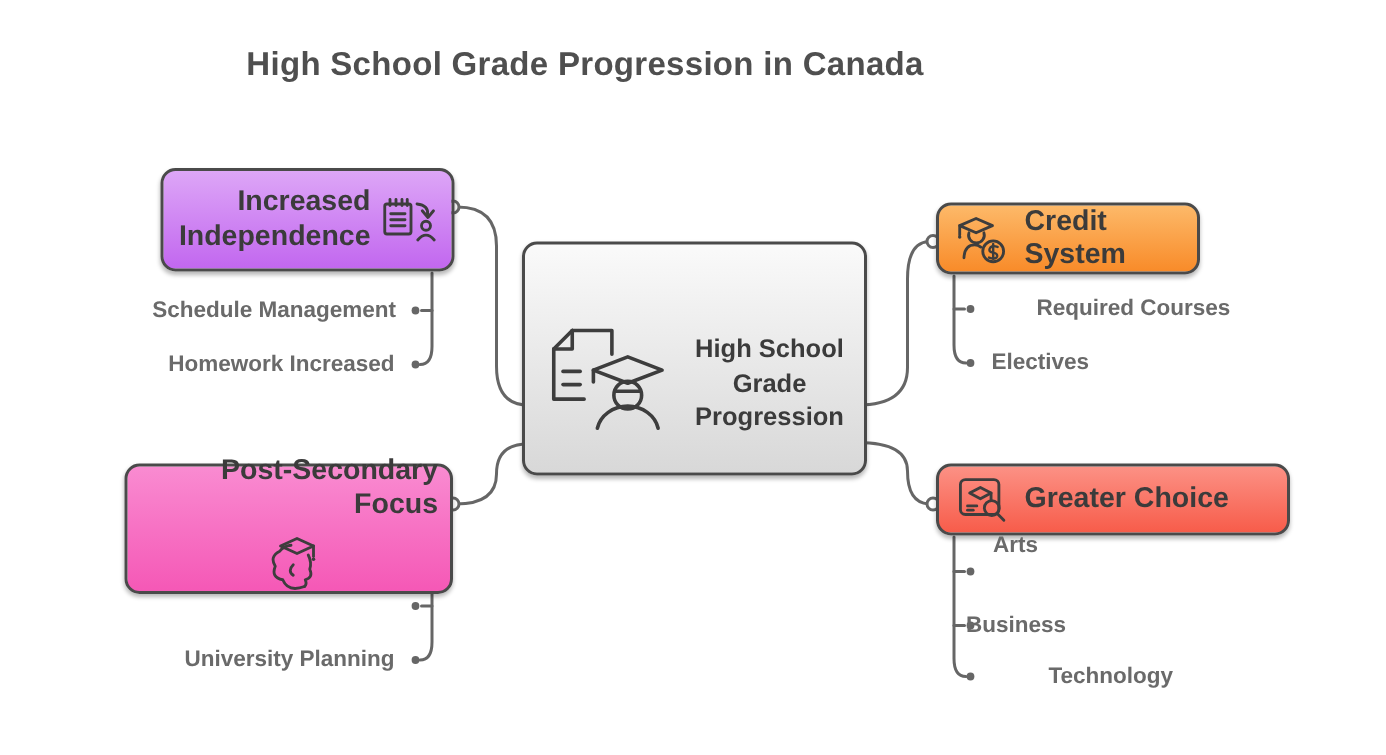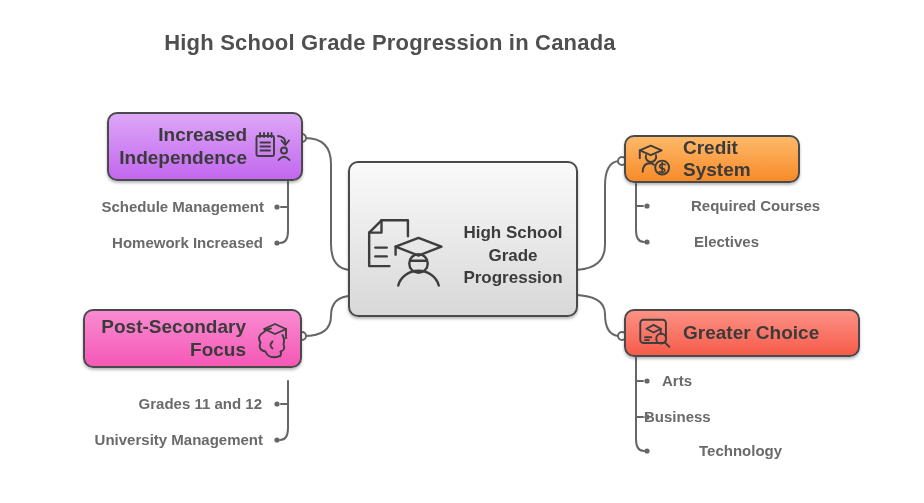--- a/index.html
+++ b/index.html
@@ -114,59 +114,58 @@
         <path d="M7.5 21.5 H17"></path>
       <path d="M25 7 Q33 8 32 14"></path>
       <path d="M28.5 11.5 L32.3 16 L36 11.5"></path>
       <circle cx="31" cy="21.5" r="3"></circle>
       <path d="M25.5 31 Q31 24.5 36.5 31"></path>
     </svg>
   </div>
   <div class="sub sub-left" style="right:660px;top:197px;">Schedule Management</div>
   <div class="sub sub-left" style="right:661px;top:233px;">Homework Increased</div>
 
-  <div class="node branch-left" style="left: 83px; top: 309px; width: 219px; height: 59px; background: linear-gradient(rgb(249, 139, 209), rgb(245, 88, 182));">
+  <div class="node branch-left" style="left: 83px; top: 309px; width: 219px; height: 87px; background: linear-gradient(rgb(249, 139, 209), rgb(245, 88, 182)); flex-direction: column;">
     <div class="label">Post-Secondary Focus</div>
     <svg class="icon" width="40" height="40" viewBox="0 0 40 40" fill="none" stroke="currentColor" stroke-width="1.9" stroke-linecap="round" stroke-linejoin="round">
       <path d="M12 10 L23 5 L34 10 L23 15 Z"></path>
       <path d="M34 10 V17"></path>
       <circle cx="34" cy="18.8" r="1.2" fill="currentColor" stroke="none"></circle>
       <path d="M28 37 Q17 41 13.5 32.5 Q5.5 31 8.5 23.5 Q4.5 17 11.5 13.5 Q14 10 19 9.5"></path>
       <path d="M30.5 16 Q33 21 31.5 25.5 Q34 31 28.5 32.5 Q29.8 35.5 28 37"></path>
       <path d="M20.5 22.5 Q16.5 26.5 20.5 29.5"></path>
     </svg>
   </div>
-  <div class="sub sub-left" style="right:662px;top:394px;">Grades 11 and 12</div>
-  <div class="sub sub-left" style="right:661px;top:430px;">University Management</div>
+  <div class="sub sub-left" style="right:661px;top:430px;">University Planning</div>
 
   <div class="node branch-right" style="left: 624px; top: 135px; width: 176px; height: 48px; background: linear-gradient(rgb(253, 185, 105), rgb(248, 139, 41));">
     <svg class="icon" width="38" height="36" viewBox="0 0 40 36" fill="none" stroke="currentColor" stroke-width="1.9" stroke-linecap="round" stroke-linejoin="round">
       <path d="M4 9 L15.5 4 L27 9 L15.5 14 Z"></path>
       <path d="M4 9 V15.5"></path>
       <circle cx="4" cy="17" r="1.2" fill="currentColor" stroke="none"></circle>
       <path d="M10.5 14 A5.5 5.5 0 1 0 21 14"></path>
       <path d="M7 31.5 Q7.5 22.5 14.5 22.5 Q17 22.5 18.8 24"></path>
       <circle cx="27.5" cy="27" r="7.3"></circle>
       <path d="M27.5 21.8 V32.2" stroke-width="1.6"></path>
       <path d="M30.6 23.9 Q26 22.3 25 25.3 Q24.3 27.4 27.5 27.9 Q30.8 28.5 30.2 30.7 Q29.4 32.9 24.6 31.4" stroke-width="1.6"></path>
     </svg>
     <div class="label">Credit System</div>
   </div>
   <div class="sub" style="left:691px;top:196px;">Required Courses</div>
-  <div class="sub" style="left:694px;top:232px;">Electives</div>
+  <div class="sub" style="left:661px;top:232px;">Electives</div>
 
   <div class="node branch-right" style="left: 624px; top: 309px; width: 236px; height: 48px; background: linear-gradient(rgb(252, 145, 133), rgb(247, 92, 74));">
     <svg class="icon" width="38" height="36" viewBox="0 0 40 36" fill="none" stroke="currentColor" stroke-width="1.9" stroke-linecap="round" stroke-linejoin="round">
       <rect x="4.5" y="4" width="27" height="24.5" rx="3.5"></rect>
       <path d="M11 13.5 L18.5 9.5 L26 13.5 L18.5 17.5 Z"></path>
       <path d="M26 13.5 V18.5"></path>
       <path d="M9.5 22.5 H16"></path>
         <path d="M9.5 25.5 H13.5"></path>
       <circle cx="26.5" cy="24" r="5.2"></circle>
       <path d="M30.3 27.8 L35 32.5"></path>
     </svg>
     <div class="label">Greater Choice</div>
   </div>
-  <div class="sub" style="left:662px;top:371px;">Arts</div>
+  <div class="sub" style="left:662px;top:354px;">Arts</div>
   <div class="sub" style="left:644px;top:407px;">Business</div>
   <div class="sub" style="left:699px;top:441px;">Technology</div>
 
 </div>
 
 </body></html>

